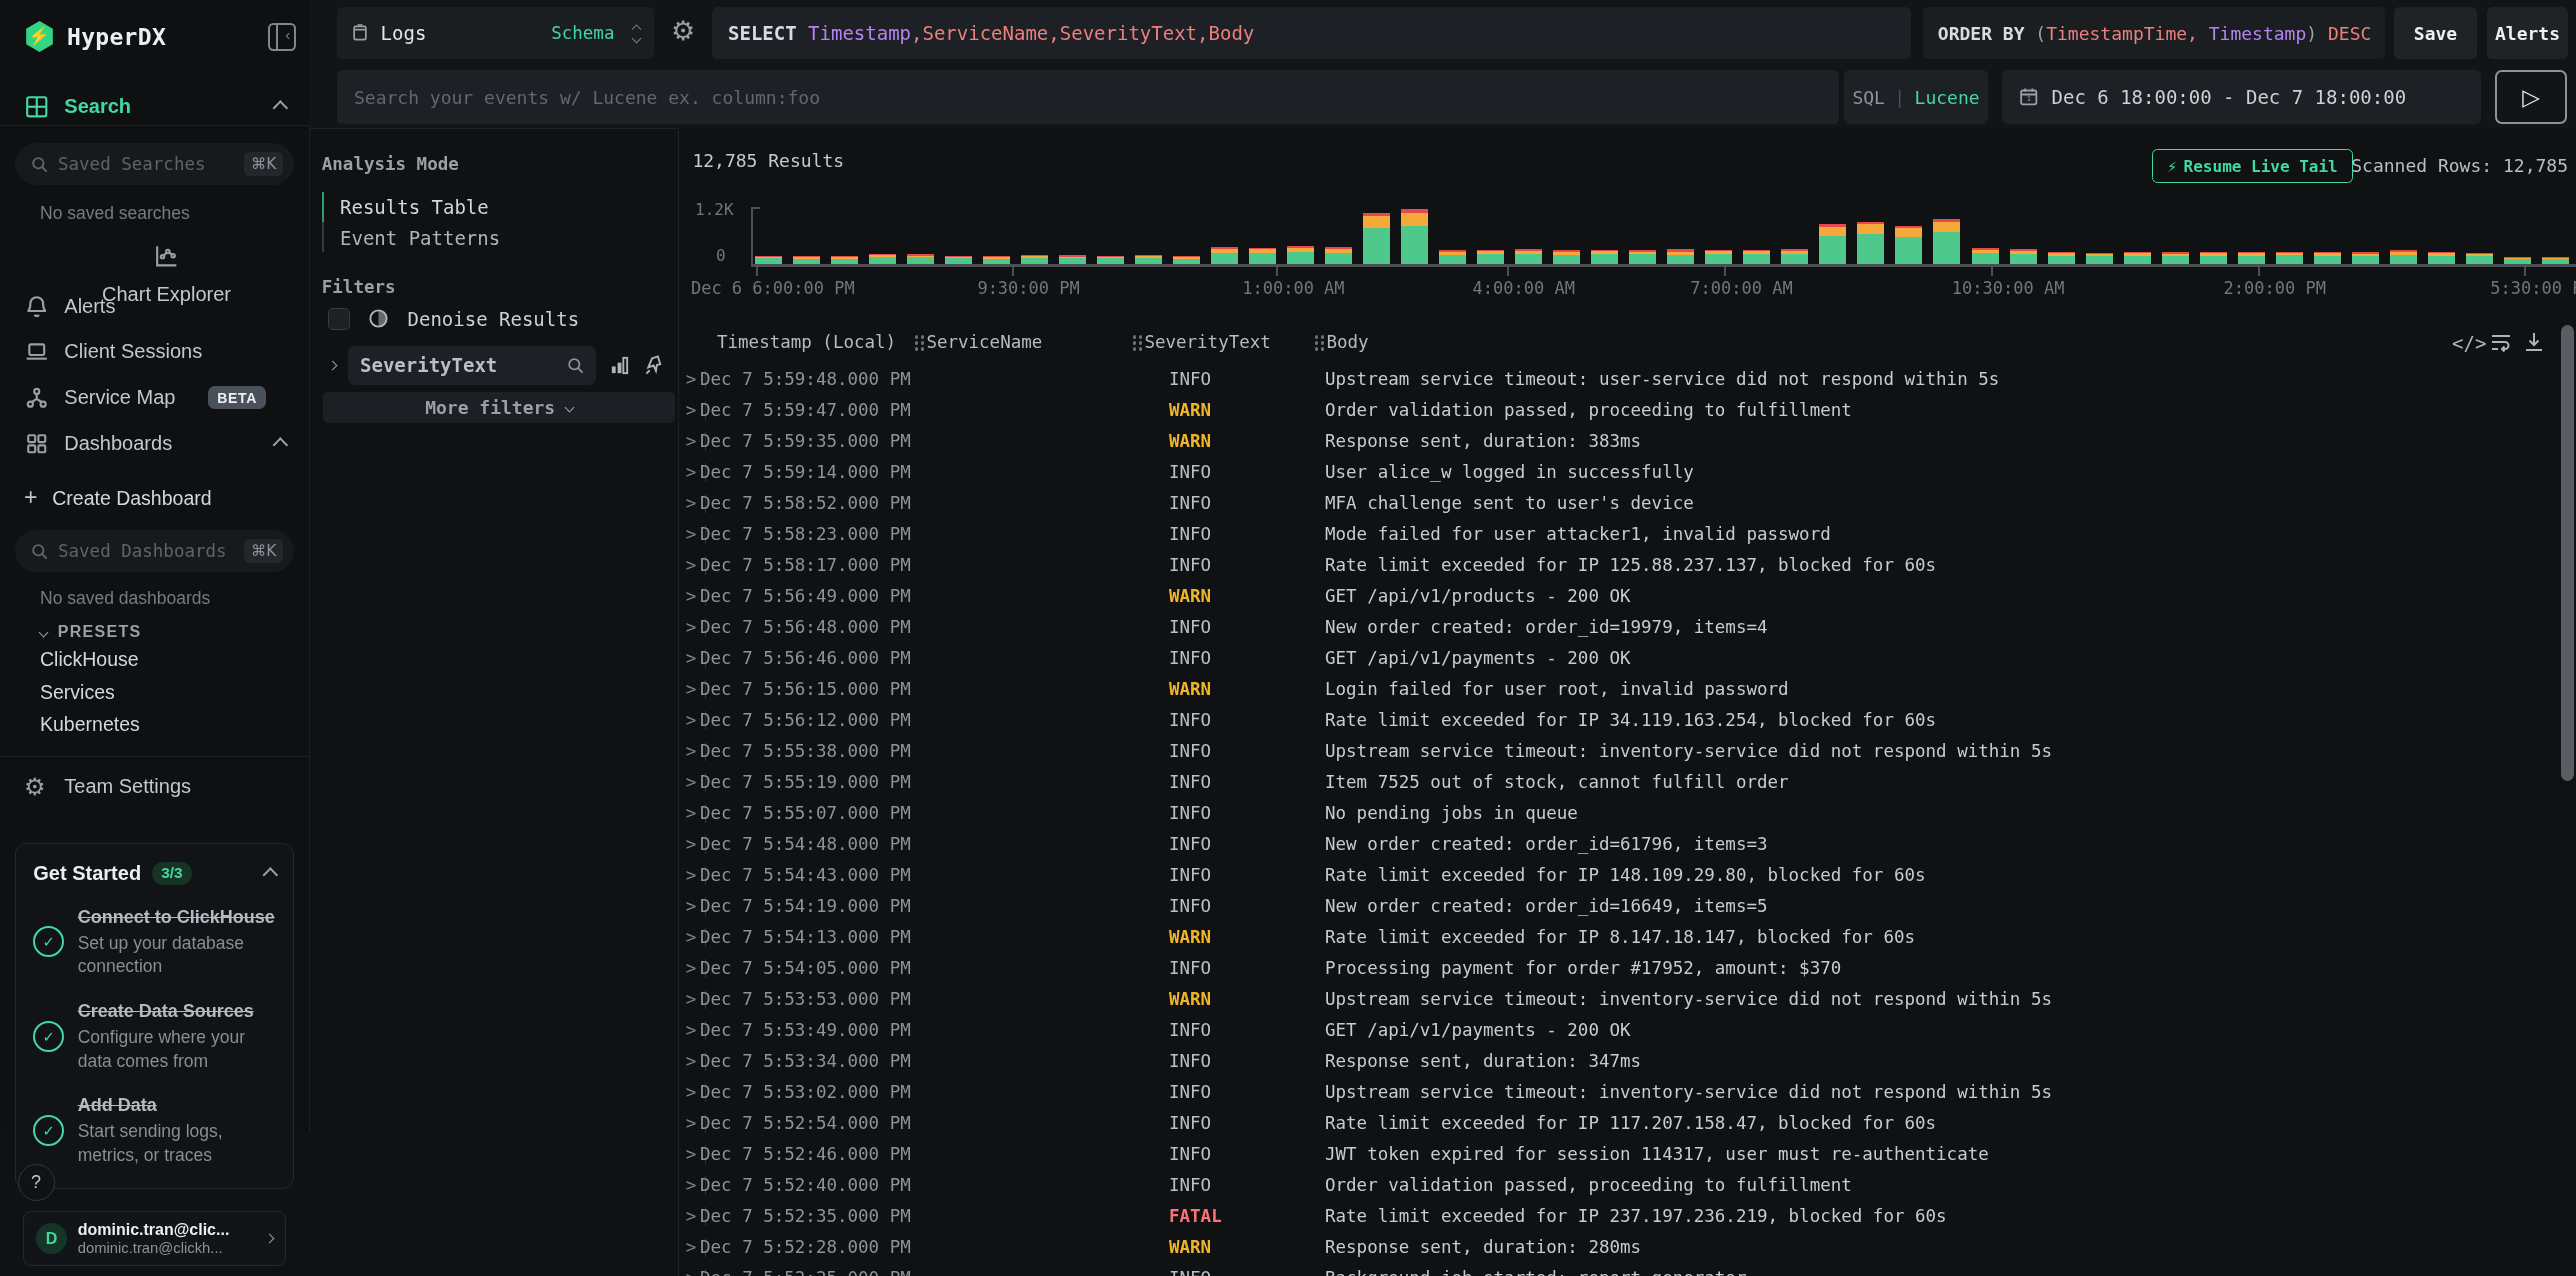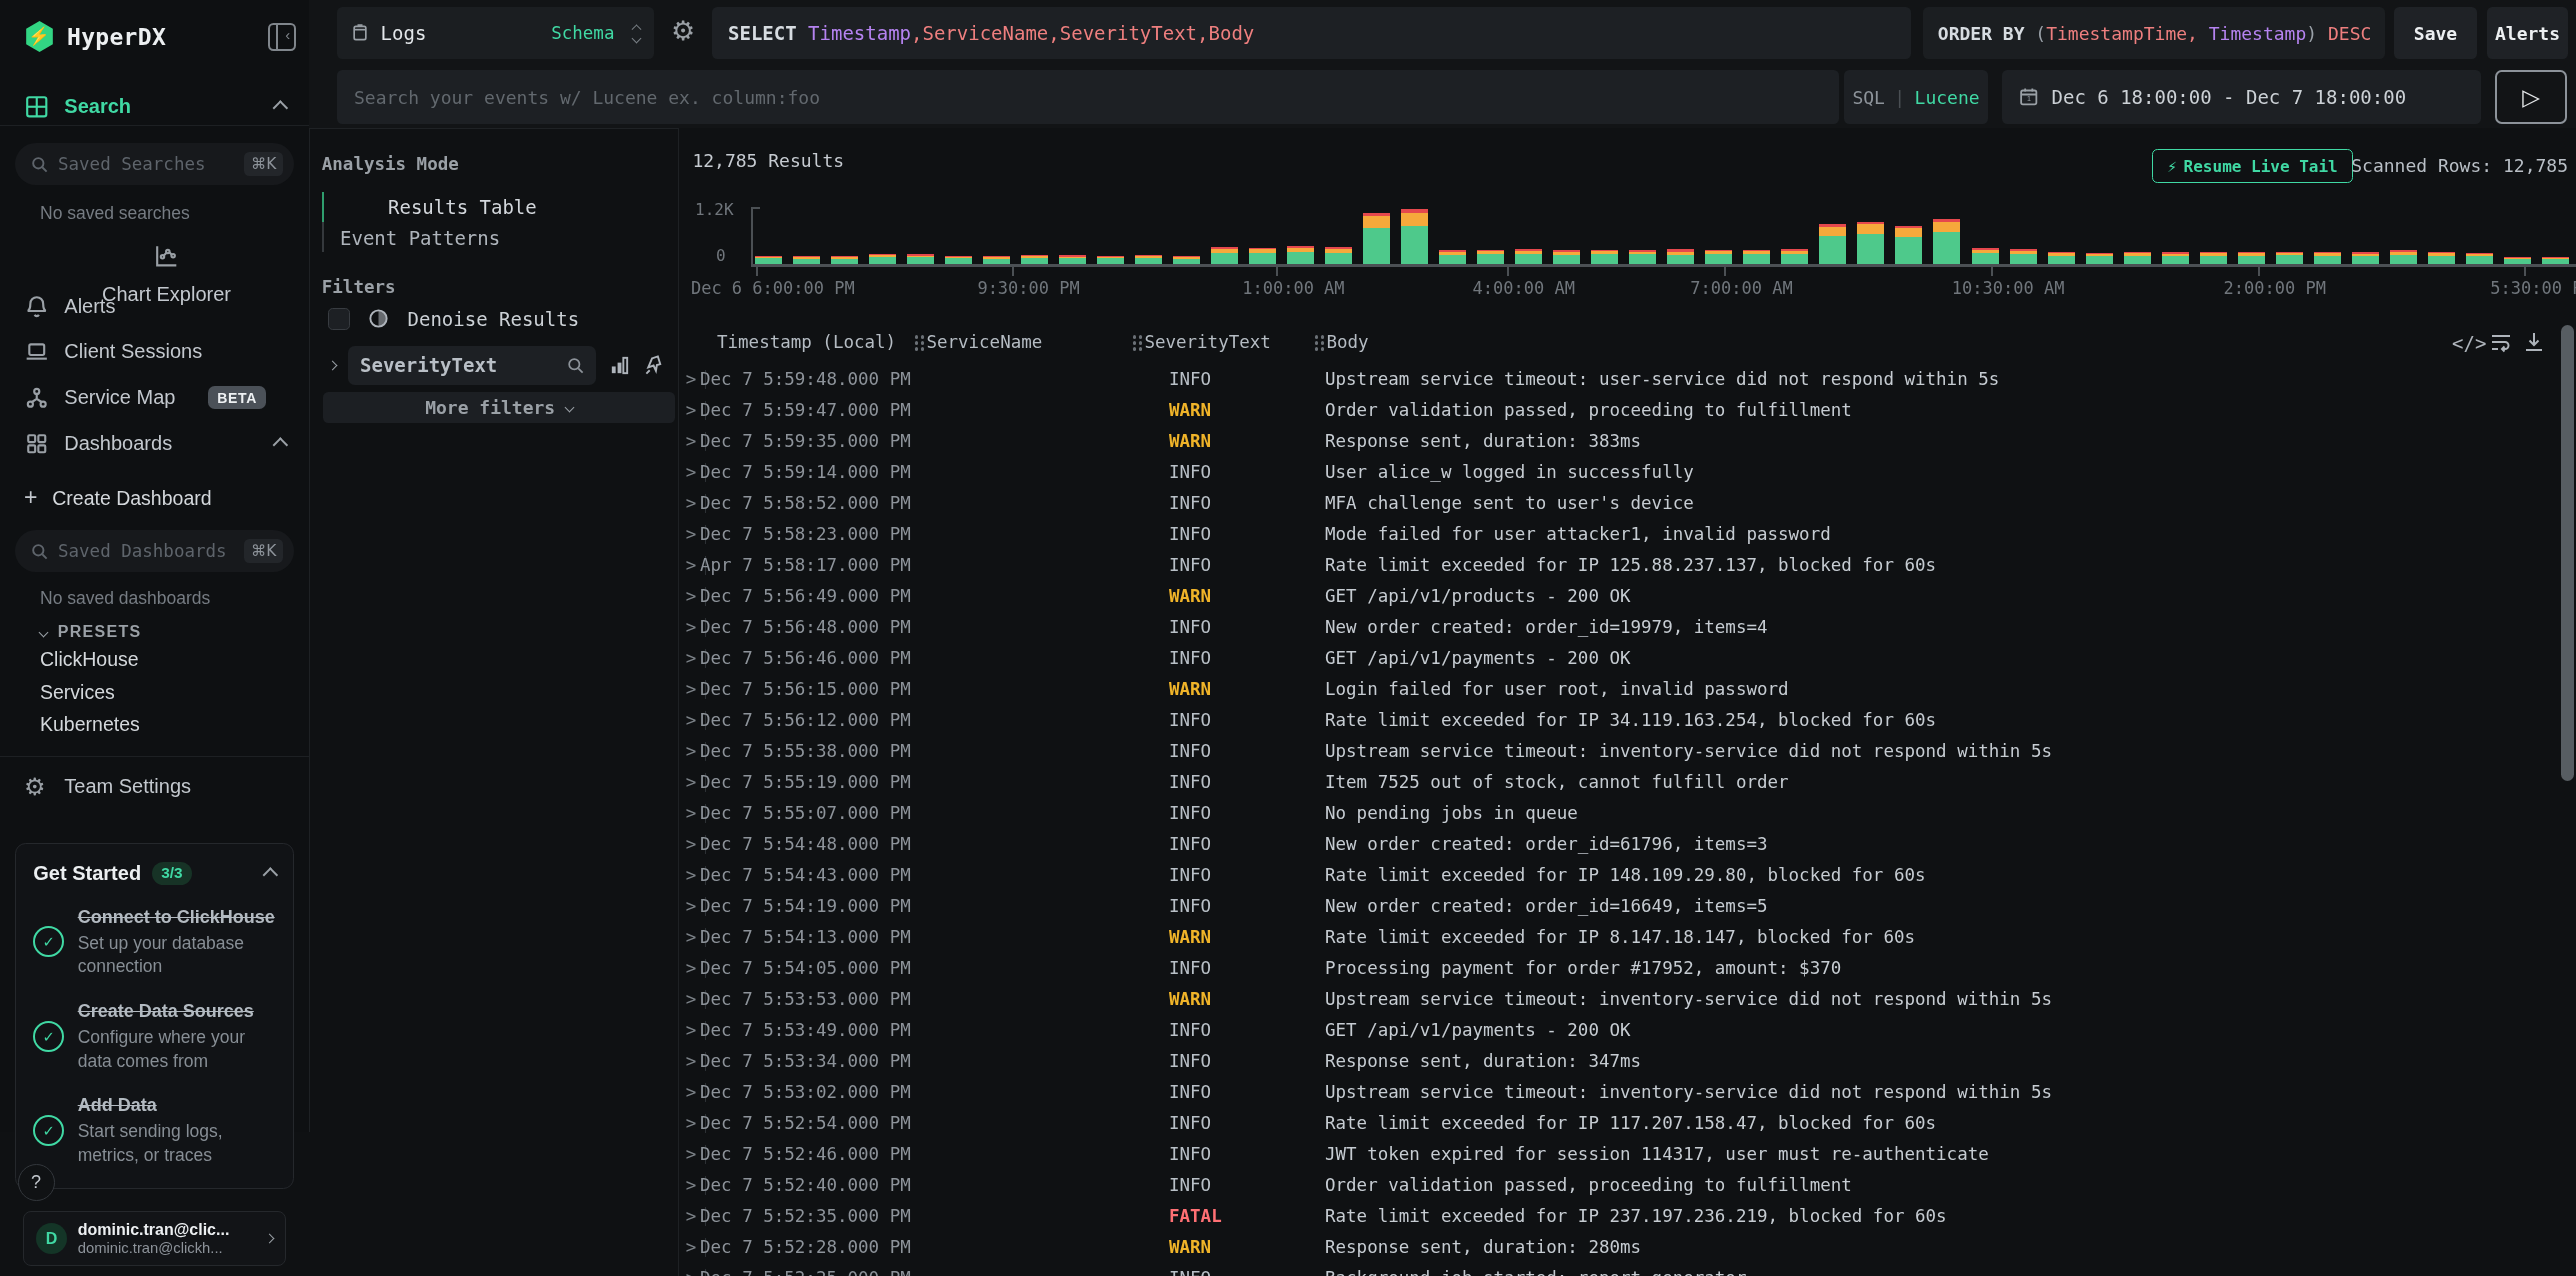--- a/index.html
+++ b/index.html
@@ -96,21 +96,21 @@
   #play-btn{position:absolute;left:2186px;top:70px;width:72px;height:54px;border:2px solid #8d939a;border-radius:6.7px;
             box-sizing:border-box;display:flex;align-items:center;justify-content:center;color:#e6e9eb;font-size:23px;}
   #play-btn::before{content:"▷";}
 
   
   #panel{position:absolute;left:309px;top:128px;width:370px;height:1149px;border-right:1.3px solid #1e2124;box-sizing:border-box;}
   .panel-h{position:absolute;left:12.8px;font-size:17.5px;font-weight:700;color:#9aa0a6;font-family:"DejaVu Sans Mono",monospace;}
   #mode-rail{position:absolute;left:12.8px;top:64px;width:2.7px;height:60px;background:#35393d;}
   #mode-rail .active-seg{position:absolute;left:0;top:0;width:2.7px;height:30px;background:#2f9e6e;}
   .mode-item{position:absolute;left:31px;height:30px;display:flex;align-items:center;font-size:19px;color:#aeb4bb;font-family:"DejaVu Sans Mono",monospace;}
-  .mode-item.active{color:#d3d7dc;margin-left:48px;}
+  .mode-item.active{color:#d3d7dc;}
   #denoise-row{position:absolute;left:19px;top:176px;height:29.5px;display:flex;align-items:center;gap:17.5px;}
   .checkbox{width:21.5px;height:21.5px;background:#1d2024;border:1.3px solid #383c41;border-radius:4.7px;box-sizing:border-box;}
   .half-icon{width:23px;height:23px;color:#aeb4bb;}
   #denoise-row .dlabel{font-size:19px;color:#ccd1d6;font-family:"DejaVu Sans Mono",monospace;}
   #sev-row{position:absolute;left:20px;top:217px;height:40px;display:flex;align-items:center;gap:12px;}
   #sev-box{width:248px;height:39px;background:#1d2024;border-radius:6.7px;display:flex;align-items:center;
            padding:0 10.7px 0 12px;box-sizing:border-box;}
   #sev-box .flabel{font-size:19px;font-weight:700;color:#b9bfc6;font-family:"DejaVu Sans Mono",monospace;}
   #sev-box .ficon{margin-left:auto;color:#8d939a;}
   .mini-icon{width:23px;height:23px;color:#aeb4bb;}
@@ -737,21 +737,21 @@
         <div class="row">
           <span class="rchev">&gt;</span>
           <span class="rbar"></span>
           <span class="rts">Dec 7 5:58:23.000 PM</span>
           <span class="sev sev-INFO">INFO</span>
           <span class="rbody">Mode failed for user attacker1, invalid password</span>
         </div>
         <div class="row">
           <span class="rchev">&gt;</span>
           <span class="rbar"></span>
-          <span class="rts">Apr 7 5:58:17.000 PM</span>
+          <span class="rts">Dec 7 5:58:17.000 PM</span>
           <span class="sev sev-INFO">INFO</span>
           <span class="rbody">Rate limit exceeded for IP 125.88.237.137, blocked for 60s</span>
         </div>
         <div class="row">
           <span class="rchev">&gt;</span>
           <span class="rbar"></span>
           <span class="rts">Dec 7 5:56:49.000 PM</span>
           <span class="sev sev-WARN">WARN</span>
           <span class="rbody">GET /api/v1/products - 200 OK</span>
         </div>

